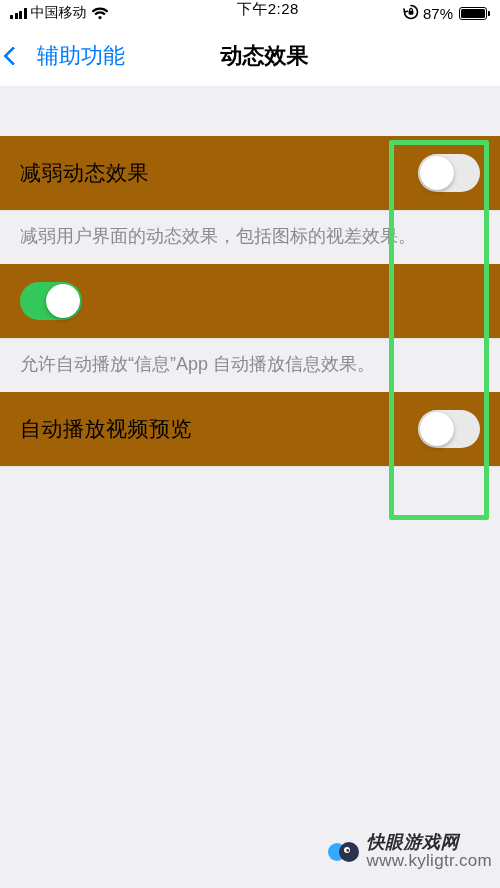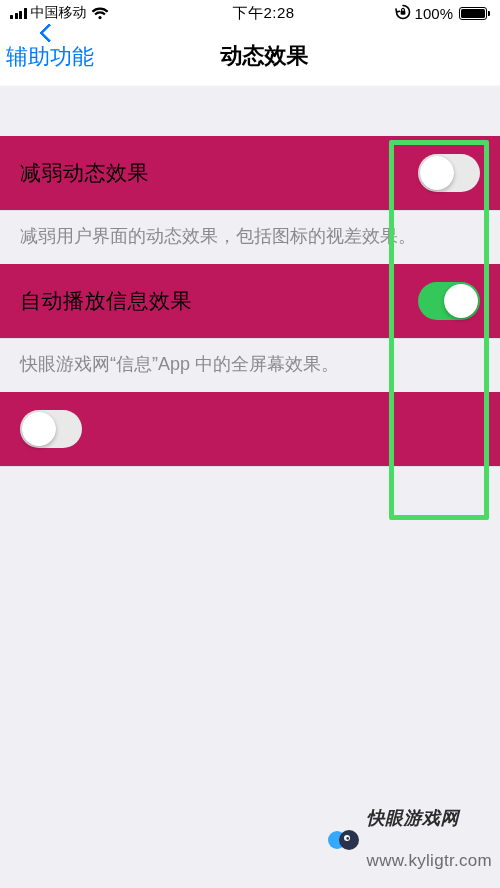--- a/index.html
+++ b/index.html
@@ -15,21 +15,20 @@
       font-family: -apple-system, "PingFang SC", "Helvetica Neue", Arial, sans-serif;
       background: #efeff4;
       position: relative;
     }
 
     
     .status-bar {
       height: 26px;
       background: #fff;
       display: flex;
-      align-items: center;
       justify-content: space-between;
       padding: 0 10px;
       font-size: 15px;
       font-weight: 500;
       color: #000;
     }
     .status-left, .status-right {
       display: flex;
       align-items: center;
       gap: 4px;
@@ -100,22 +99,21 @@
     }
     .nav-back {
       position: absolute;
       left: 6px;
       top: 0;
       bottom: 0;
       display: flex;
       align-items: center;
       color: #007aff;
       font-size: 22px;
-      gap: 2px;
-      flex-direction: column;
+      gap: 15px;
     }
     .chevron-left {
       display: inline-block;
       width: 14px;
       height: 14px;
       border-left: 3.5px solid #007aff;
       border-bottom: 3.5px solid #007aff;
       transform: rotate(45deg);
       margin-right: 2px;
       border-radius: 1px;
@@ -131,21 +129,21 @@
 
     
     .group-gap {
       height: 50px;
       background: #efeff4;
     }
     .group-gap.small {
       height: 26px;
     }
     .row {
-      background: #be185d;
+      background: #a16207;
       padding: 18px 20px;
       display: flex;
       align-items: center;
       justify-content: space-between;
       border-bottom: 0.5px solid #e0e0e0;
     }
     .row:first-of-type {
       border-top: 0.5px solid #e0e0e0;
     }
     .row-label {
@@ -211,21 +209,20 @@
     }
     .wm-logo {
       width: 34px;
       height: 34px;
       position: relative;
     }
     .wm-text {
       display: flex;
       flex-direction: column;
       line-height: 1.05;
-      gap: 24px;
     }
     .wm-title {
       font-size: 18px;
       font-weight: 800;
       font-style: italic;
       color: #222;
       letter-spacing: 0.5px;
     }
     .wm-url {
       font-size: 17px;
@@ -258,21 +255,21 @@
 
   <div class="status-right">
     <span class="orientation-lock">
       <svg width="16" height="16" viewBox="0 0 16 16">
         <path d="M8 1.5A6.5 6.5 0 1 1 1.5 8" fill="none" stroke="#000" stroke-width="1.6" stroke-linecap="round"></path>
         <path d="M1 5l.6 3 3-.7" fill="none" stroke="#000" stroke-width="1.6" stroke-linecap="round" stroke-linejoin="round"></path>
         <rect x="5.6" y="6.7" width="4.8" height="4.1" rx="1" fill="#000"></rect>
         <path d="M6.6 6.9V5.8a1.4 1.4 0 1 1 2.8 0v1.1" fill="none" stroke="#000" stroke-width="1.2"></path>
       </svg>
     </span>
-    <span class="battery-pct">100%</span>
+    <span class="battery-pct">87%</span>
     <span class="battery">
       <span class="battery-body">
           <span class="battery-fill"></span>
         </span>
       <span class="battery-tip"></span>
     </span>
   </div>
 </div>
 
 <div class="nav-bar">
@@ -287,28 +284,28 @@
 
 <div class="row">
   <span class="row-label">减弱动态效果</span>
   <span class="toggle off">
     <span class="knob"></span>
   </span>
 </div>
 <div class="footer">减弱用户界面的动态效果，包括图标的视差效果。</div>
 
 <div class="row">
-  <span class="row-label">自动播放信息效果</span>
   <span class="toggle on">
     <span class="knob"></span>
   </span>
 </div>
-<div class="footer">快眼游戏网“信息”App 中的全屏幕效果。</div>
+<div class="footer">允许自动播放“信息”App 自动播放信息效果。</div>
 
 <div class="row">
+  <span class="row-label">自动播放视频预览</span>
   <span class="toggle off">
     <span class="knob"></span>
   </span>
 </div>
 <div class="group-gap small"></div>
 
 <div class="highlight-box"></div>
 
 <div class="watermark">
   <span class="wm-logo">

